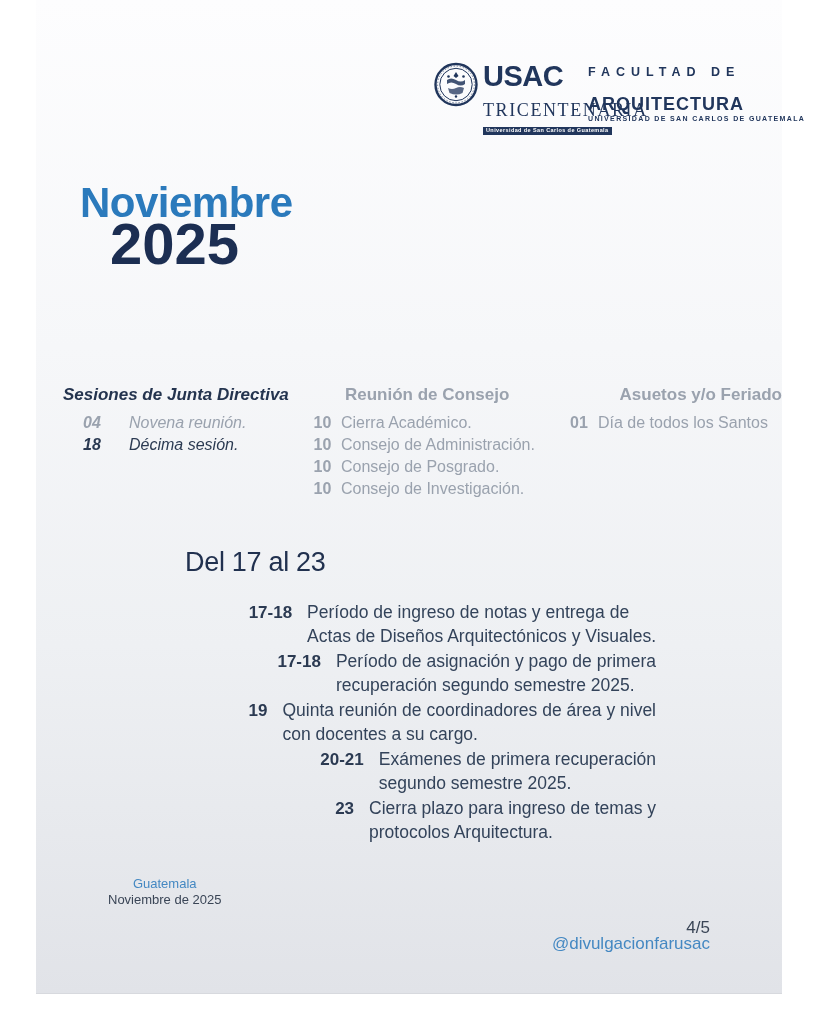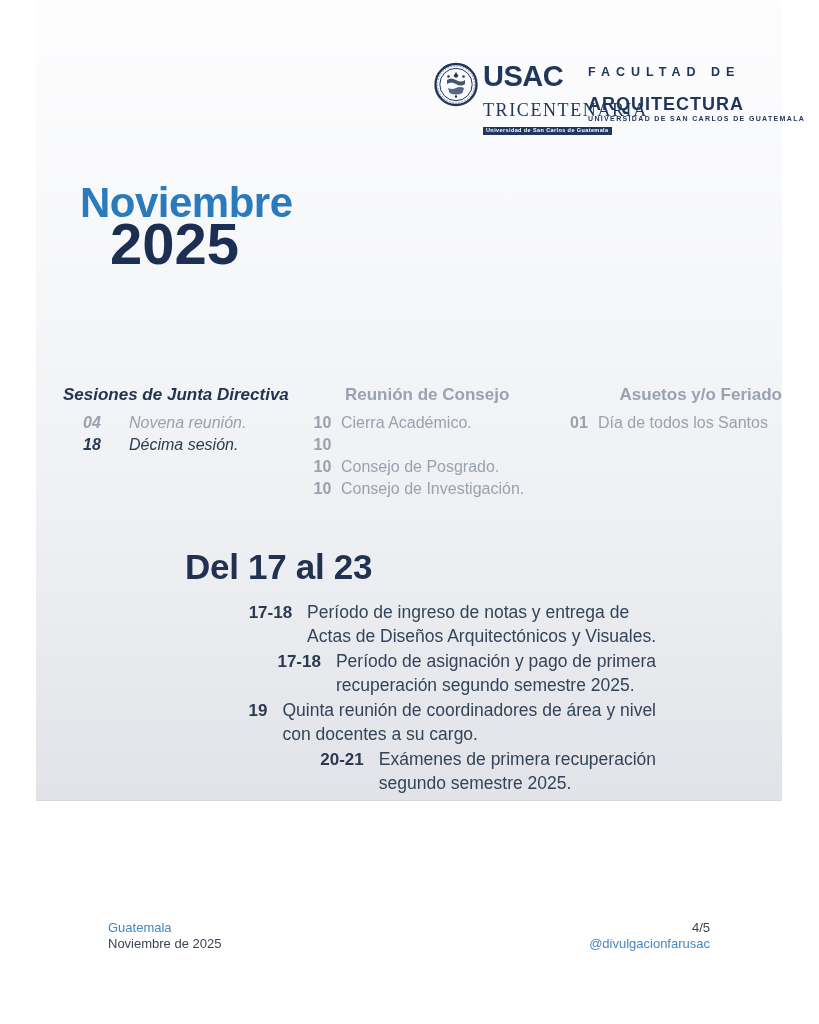--- a/index.html
+++ b/index.html
@@ -14,21 +14,21 @@
   html,body{width:819px;height:1024px;}
   body{
     background:#ffffff;
     font-family:"Liberation Sans", sans-serif;
     position:relative;
     overflow:hidden;
   }
   .card{
     position:absolute;
     left:36px; top:0;
-    width:746px; height:801px;
+    width:746px; height:994px;
     background:linear-gradient(180deg,#fdfdfe 0%, #f6f7f9 35%, #eef0f3 65%, #e1e3e8 100%);
     border-bottom:1px solid #d7d9de;
   }
 
   
   .logo-row{position:absolute; left:0; top:0; width:746px; height:130px;}
   .seal{position:absolute; left:398px; top:62px; width:44px; height:45px;}
   .usac-block{position:absolute; left:447px; top:62px; color:var(--navy); line-height:1;}
   .usac-name{font-size:29px; font-weight:bold; letter-spacing:-0.5px;}
   .usac-sub{font-family:"Liberation Serif", serif; font-size:18px; letter-spacing:1.6px; margin-top:10px;}
@@ -56,31 +56,31 @@
   .row{display:flex; line-height:22px; font-size:16px;}
   .row .day{font-weight:bold; text-align:center; flex:0 0 auto;}
   .col1 .day{width:58px;}
   .col2 .day{width:21px;}
   .col3 .day{width:22px;}
   .row .txt{margin-left:8px; white-space:nowrap;}
   .muted{color:var(--muted);}
   .strong{color:#2b3a52;}
 
   
-  .week-heading{position:absolute; left:149px; top:549px; font-size:35px; font-weight:bold; color:#21314f; letter-spacing:-0.3px; line-height:1;}
+  .week-heading{position:absolute; left:149px; top:549px; font-size:27px; font-weight:normal; color:#21314f; letter-spacing:-0.3px; line-height:1;}
   .events{position:absolute; left:150px; top:601px; width:470px;}
   .event{display:flex; margin-bottom:2px;justify-content:flex-end;}
   .event .days{flex:0 0 54px; text-align:right; font-weight:bold; font-size:17px; color:#2b3a52; line-height:23.5px;}
   .event .desc{margin-left:15px; font-size:17.5px; color:var(--ink); line-height:23.5px; white-space:pre-line;}
 
   
-  .footer-left{position:absolute; left:72px; top:920px; font-size:13px; line-height:16px;}
+  .footer-left{position:absolute; left:72px; top:876px; font-size:13px; line-height:16px;text-align:center;}
   .footer-left .loc{color:var(--link);}
   .footer-left .date{color:#3a4556;}
-  .footer-right{position:absolute; right:72px; top:920px; font-size:13px; line-height:16px; text-align:right;}
+  .footer-right{position:absolute; right:72px; top:920px; font-size:17px; line-height:16px; text-align:right;}
   .footer-right .pg{color:#3a4556;}
   .footer-right .handle{color:var(--link);}
 </style>
 </head>
 <body>
 
 <div class="card">
 
   <div class="logo-row">
     <div class="seal">
@@ -126,20 +126,21 @@
     </div>
 
     <div class="col col2">
       <div class="col-heading gray">Reunión de Consejo</div>
       <div class="row">
         <span class="day muted">10</span>
         <span class="txt muted">Cierra Académico.</span>
       </div>
       <div class="row">
         <span class="day muted">10</span>
+        <span class="txt muted">Consejo de Administración.</span>
       </div>
       <div class="row">
         <span class="day muted">10</span>
         <span class="txt muted">Consejo de Posgrado.</span>
       </div>
       <div class="row">
         <span class="day muted">10</span>
         <span class="txt muted">Consejo de Investigación.</span>
       </div>
     </div>
@@ -169,20 +170,25 @@
     <div class="event">
       <div class="days">19</div>
       <div class="desc">Quinta reunión de coordinadores de área y nivel
 con docentes a su cargo.</div>
     </div>
     <div class="event">
       <div class="days">20-21</div>
       <div class="desc">Exámenes de primera recuperación
 segundo semestre 2025.</div>
     </div>
+    <div class="event">
+      <div class="days">23</div>
+      <div class="desc">Cierra plazo para ingreso de temas y
+protocolos Arquitectura.</div>
+    </div>
   </div>
 
   <div class="footer-left">
     <div class="loc">Guatemala</div>
     <div class="date">Noviembre de 2025</div>
   </div>
   <div class="footer-right">
     <div class="pg">4/5</div>
     <div class="handle">@divulgacionfarusac</div>
   </div>

